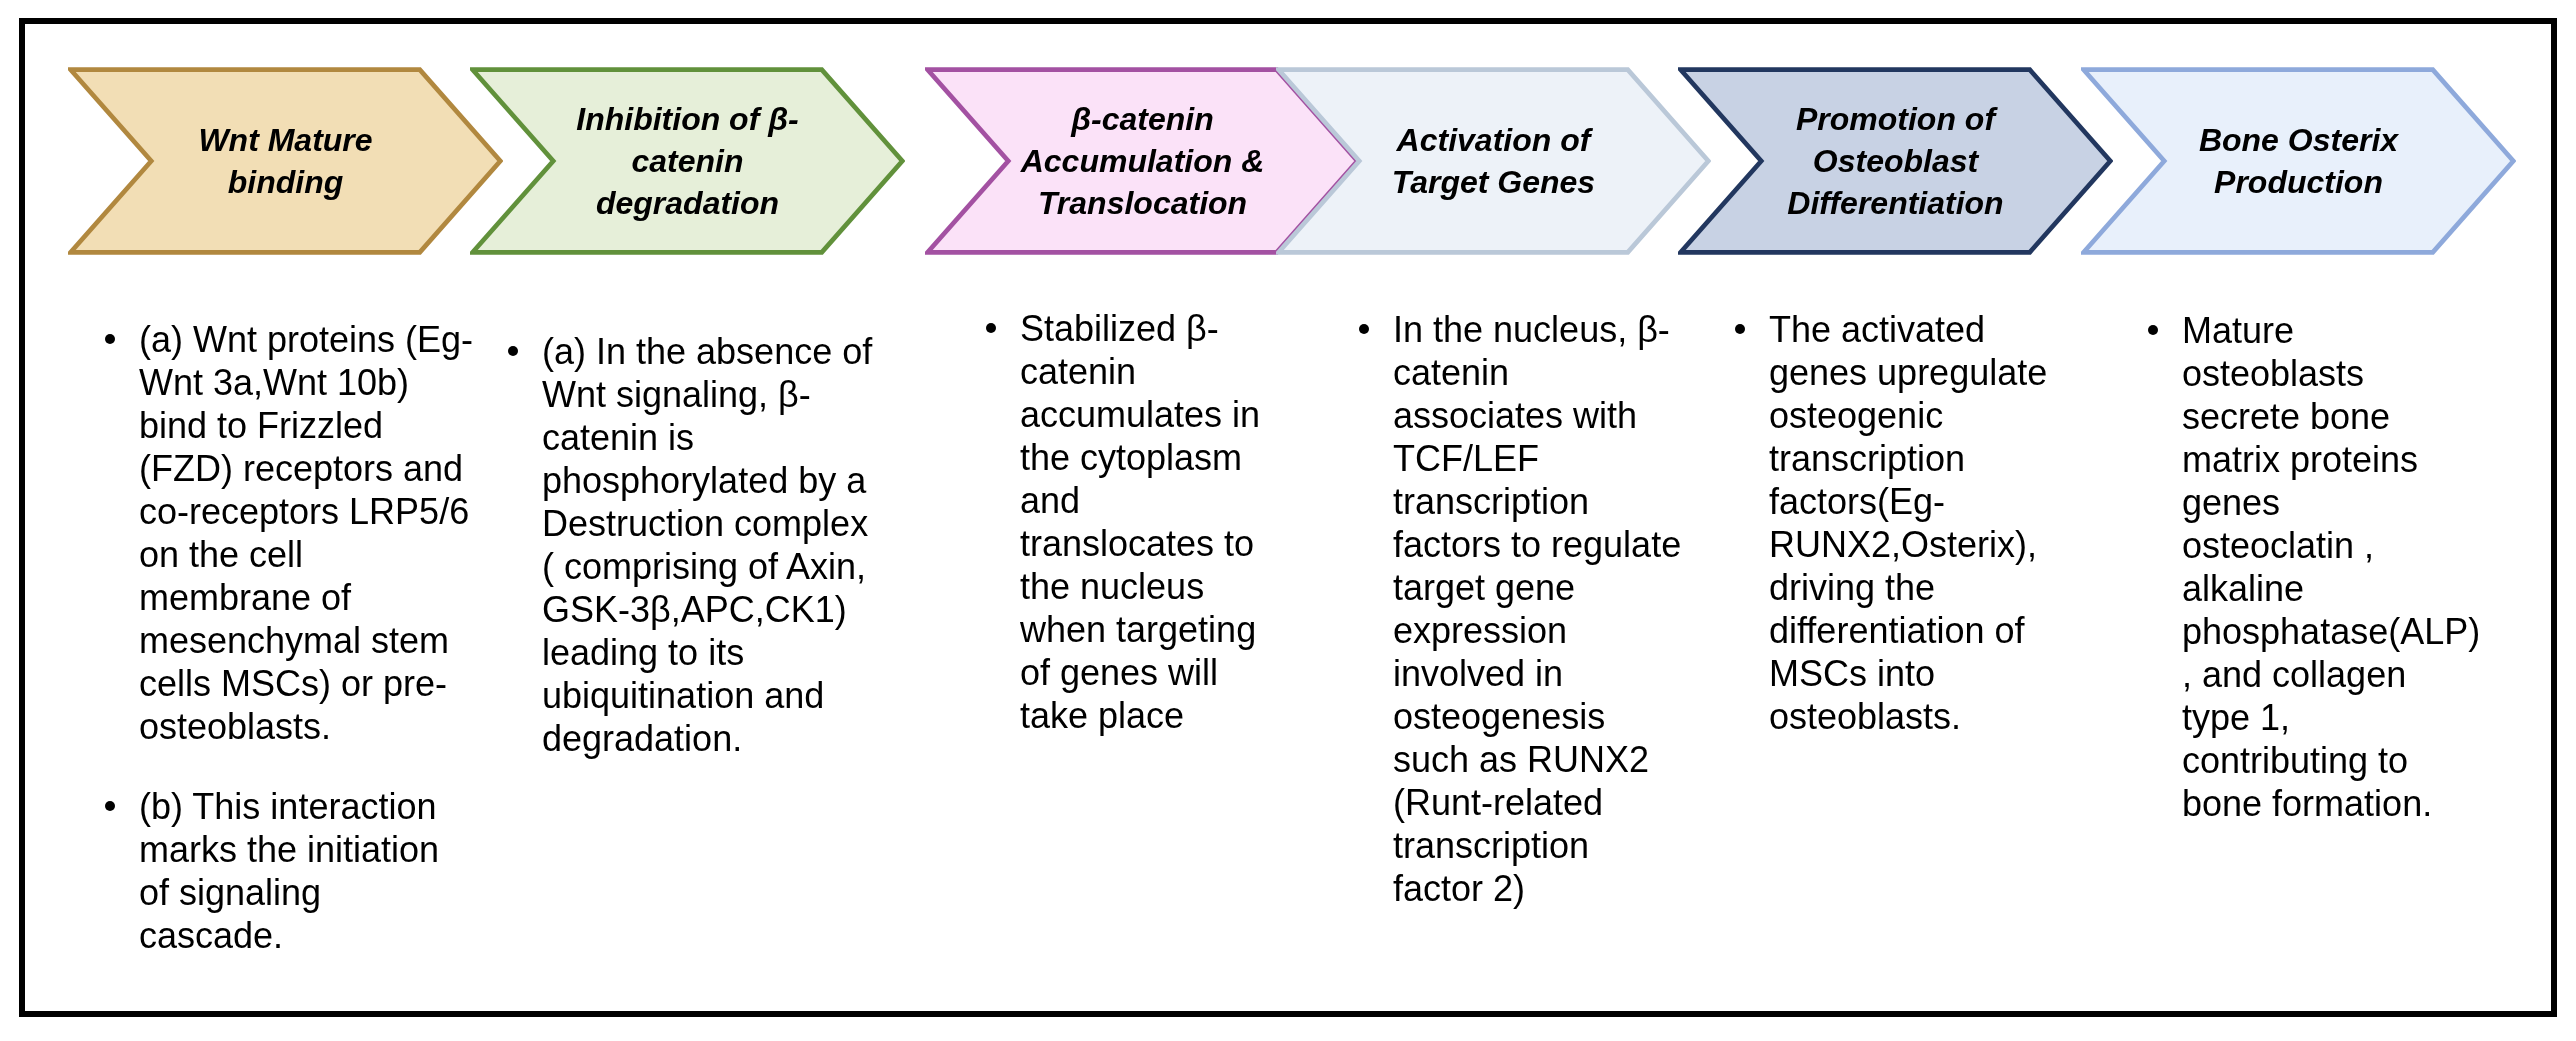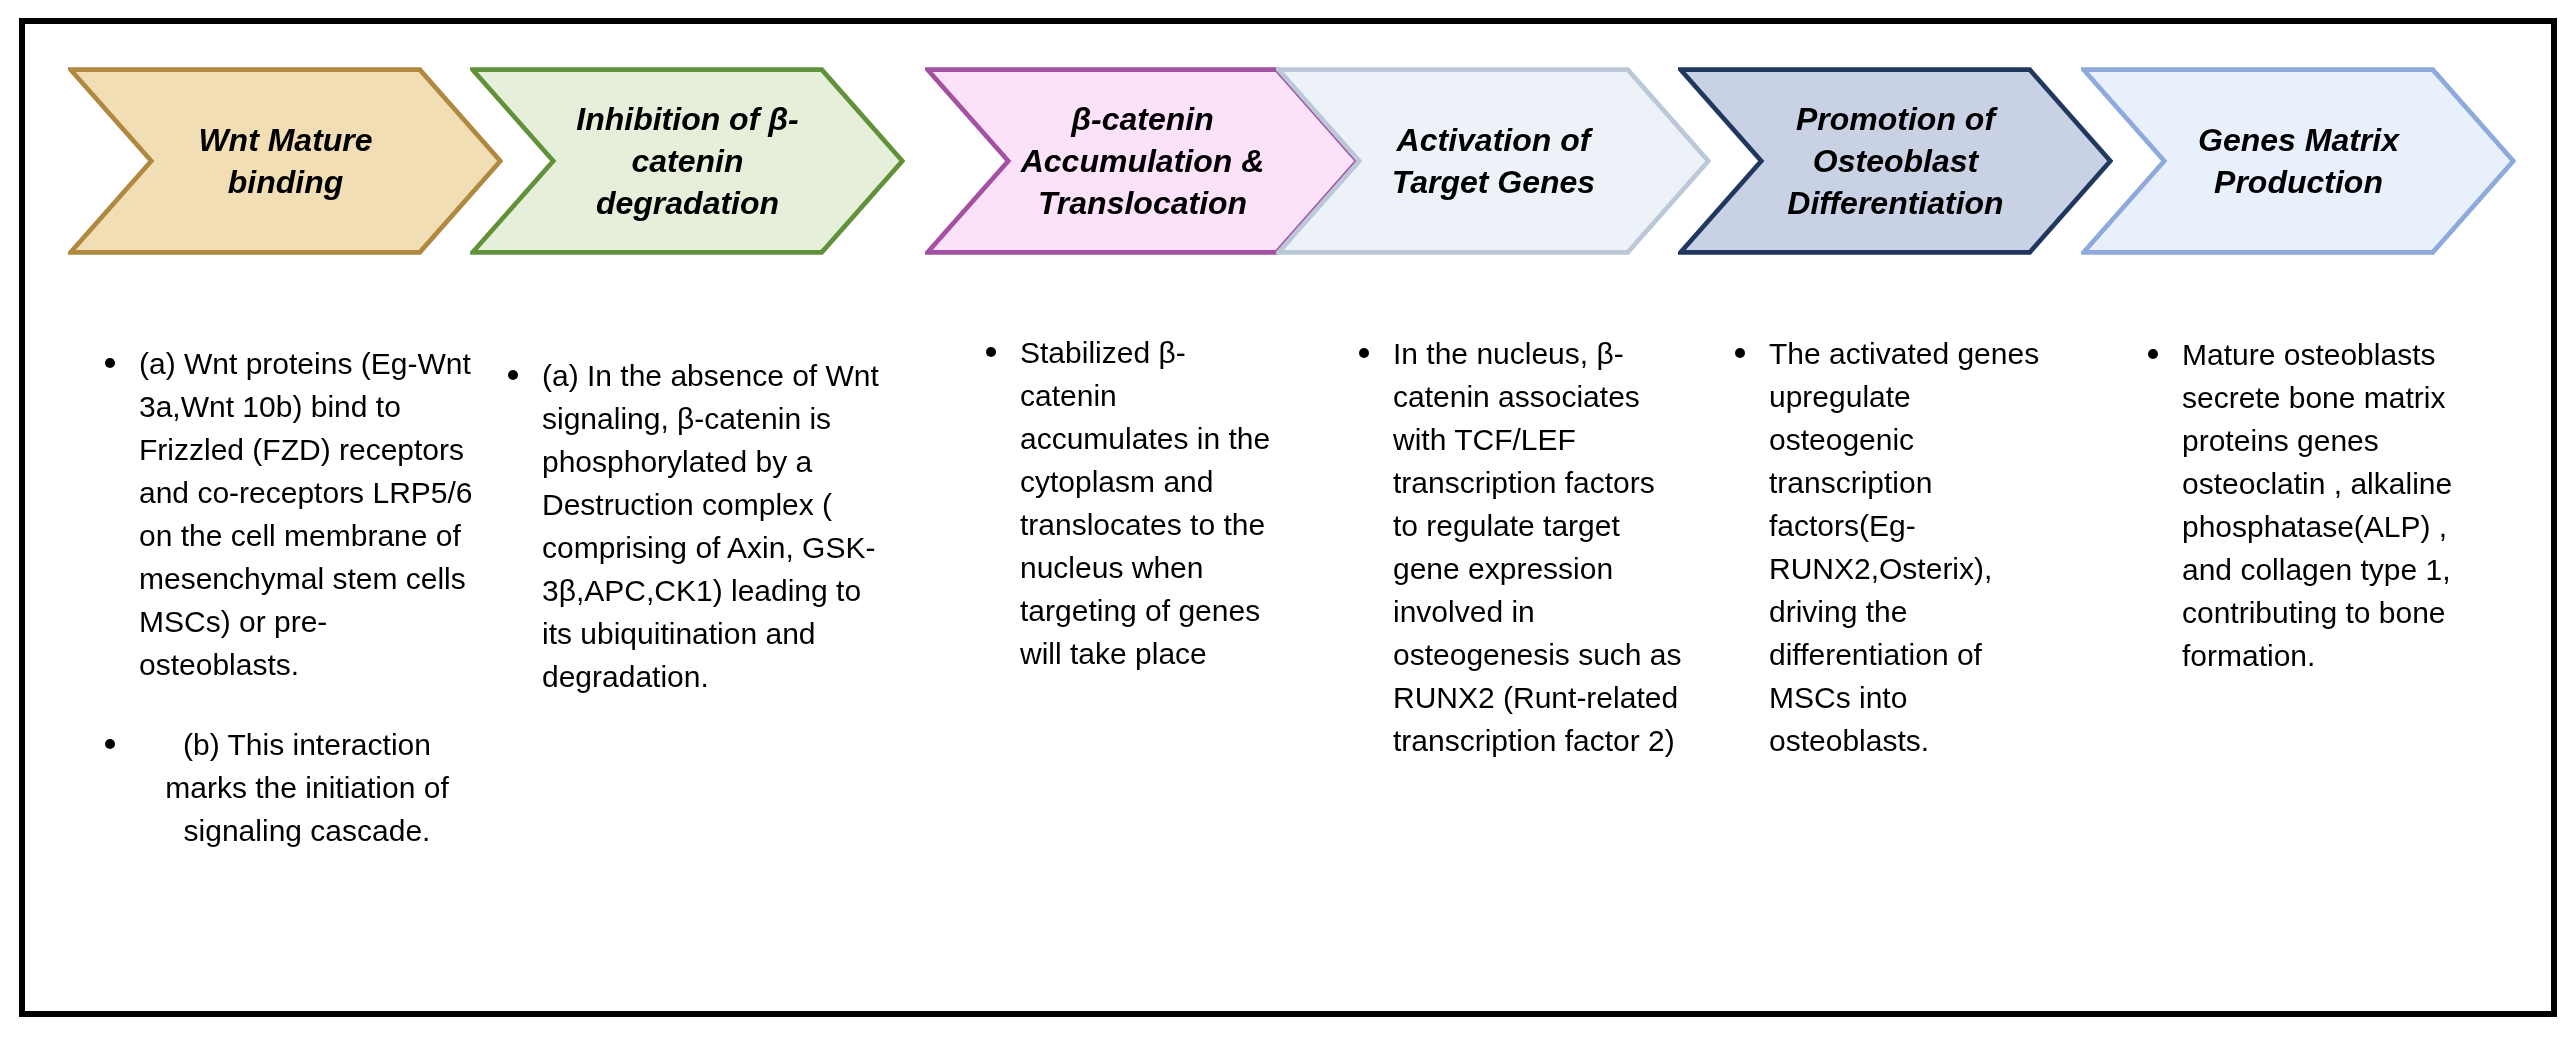--- a/index.html
+++ b/index.html
@@ -32,28 +32,27 @@
     font-style: italic;
     font-weight: bold;
     font-size: 32px;
     line-height: 1.32;
     color: #000000;
     letter-spacing: 0px;
   }
   
   .col {
     position: absolute;
-    font-size: 30px;
+    font-size: 36px;
     line-height: 43px;
     color: #000000;
-    margin-top: 24px;
   }
   .col ul { list-style: none; }
   .col li { position: relative; padding-left: 35px; }
-  .col li + li { margin-top: 37px; text-align: center; }
+  .col li + li { margin-top: 37px; }
   .dot {
     position: absolute; left: 1.3px; top: 16px;
     width: 10px; height: 10px;
     border-radius: 50%;
     background: #000000;
   }
 </style>
 </head>
 <body>
 
@@ -91,21 +90,21 @@
   <svg class="chev-svg" width="435" height="188" viewBox="0 0 648 280">
     <polygon points="4,4 524,4 644,140 524,276 4,276 124,140" stroke-width="7" stroke-linejoin="miter" fill="#C8D2E4" stroke="#22375F"></polygon>
   </svg>
   <div class="chev-title">Promotion of Osteoblast Differentiation</div>
 </div>
 
 <div class="chevron" style="left:2081px">
   <svg class="chev-svg" width="435" height="188" viewBox="0 0 648 280">
     <polygon points="4,4 524,4 644,140 524,276 4,276 124,140" stroke-width="7" stroke-linejoin="miter" fill="#E8F0FB" stroke="#8EA9DB"></polygon>
   </svg>
-  <div class="chev-title">Genes Matrix Production</div>
+  <div class="chev-title">Bone Osterix Production</div>
 </div>
 
 <div class="col" style="left:104px; top:318px; width:371px">
   <ul>
     <li>
       <span class="dot"></span>
       <span>(a) Wnt proteins (Eg-Wnt 3a,Wnt 10b) bind to Frizzled (FZD) receptors and co-receptors LRP5/6 on the cell membrane of mesenchymal stem cells MSCs) or pre-osteoblasts.</span>
     </li>
     <li>
       <span class="dot"></span>

